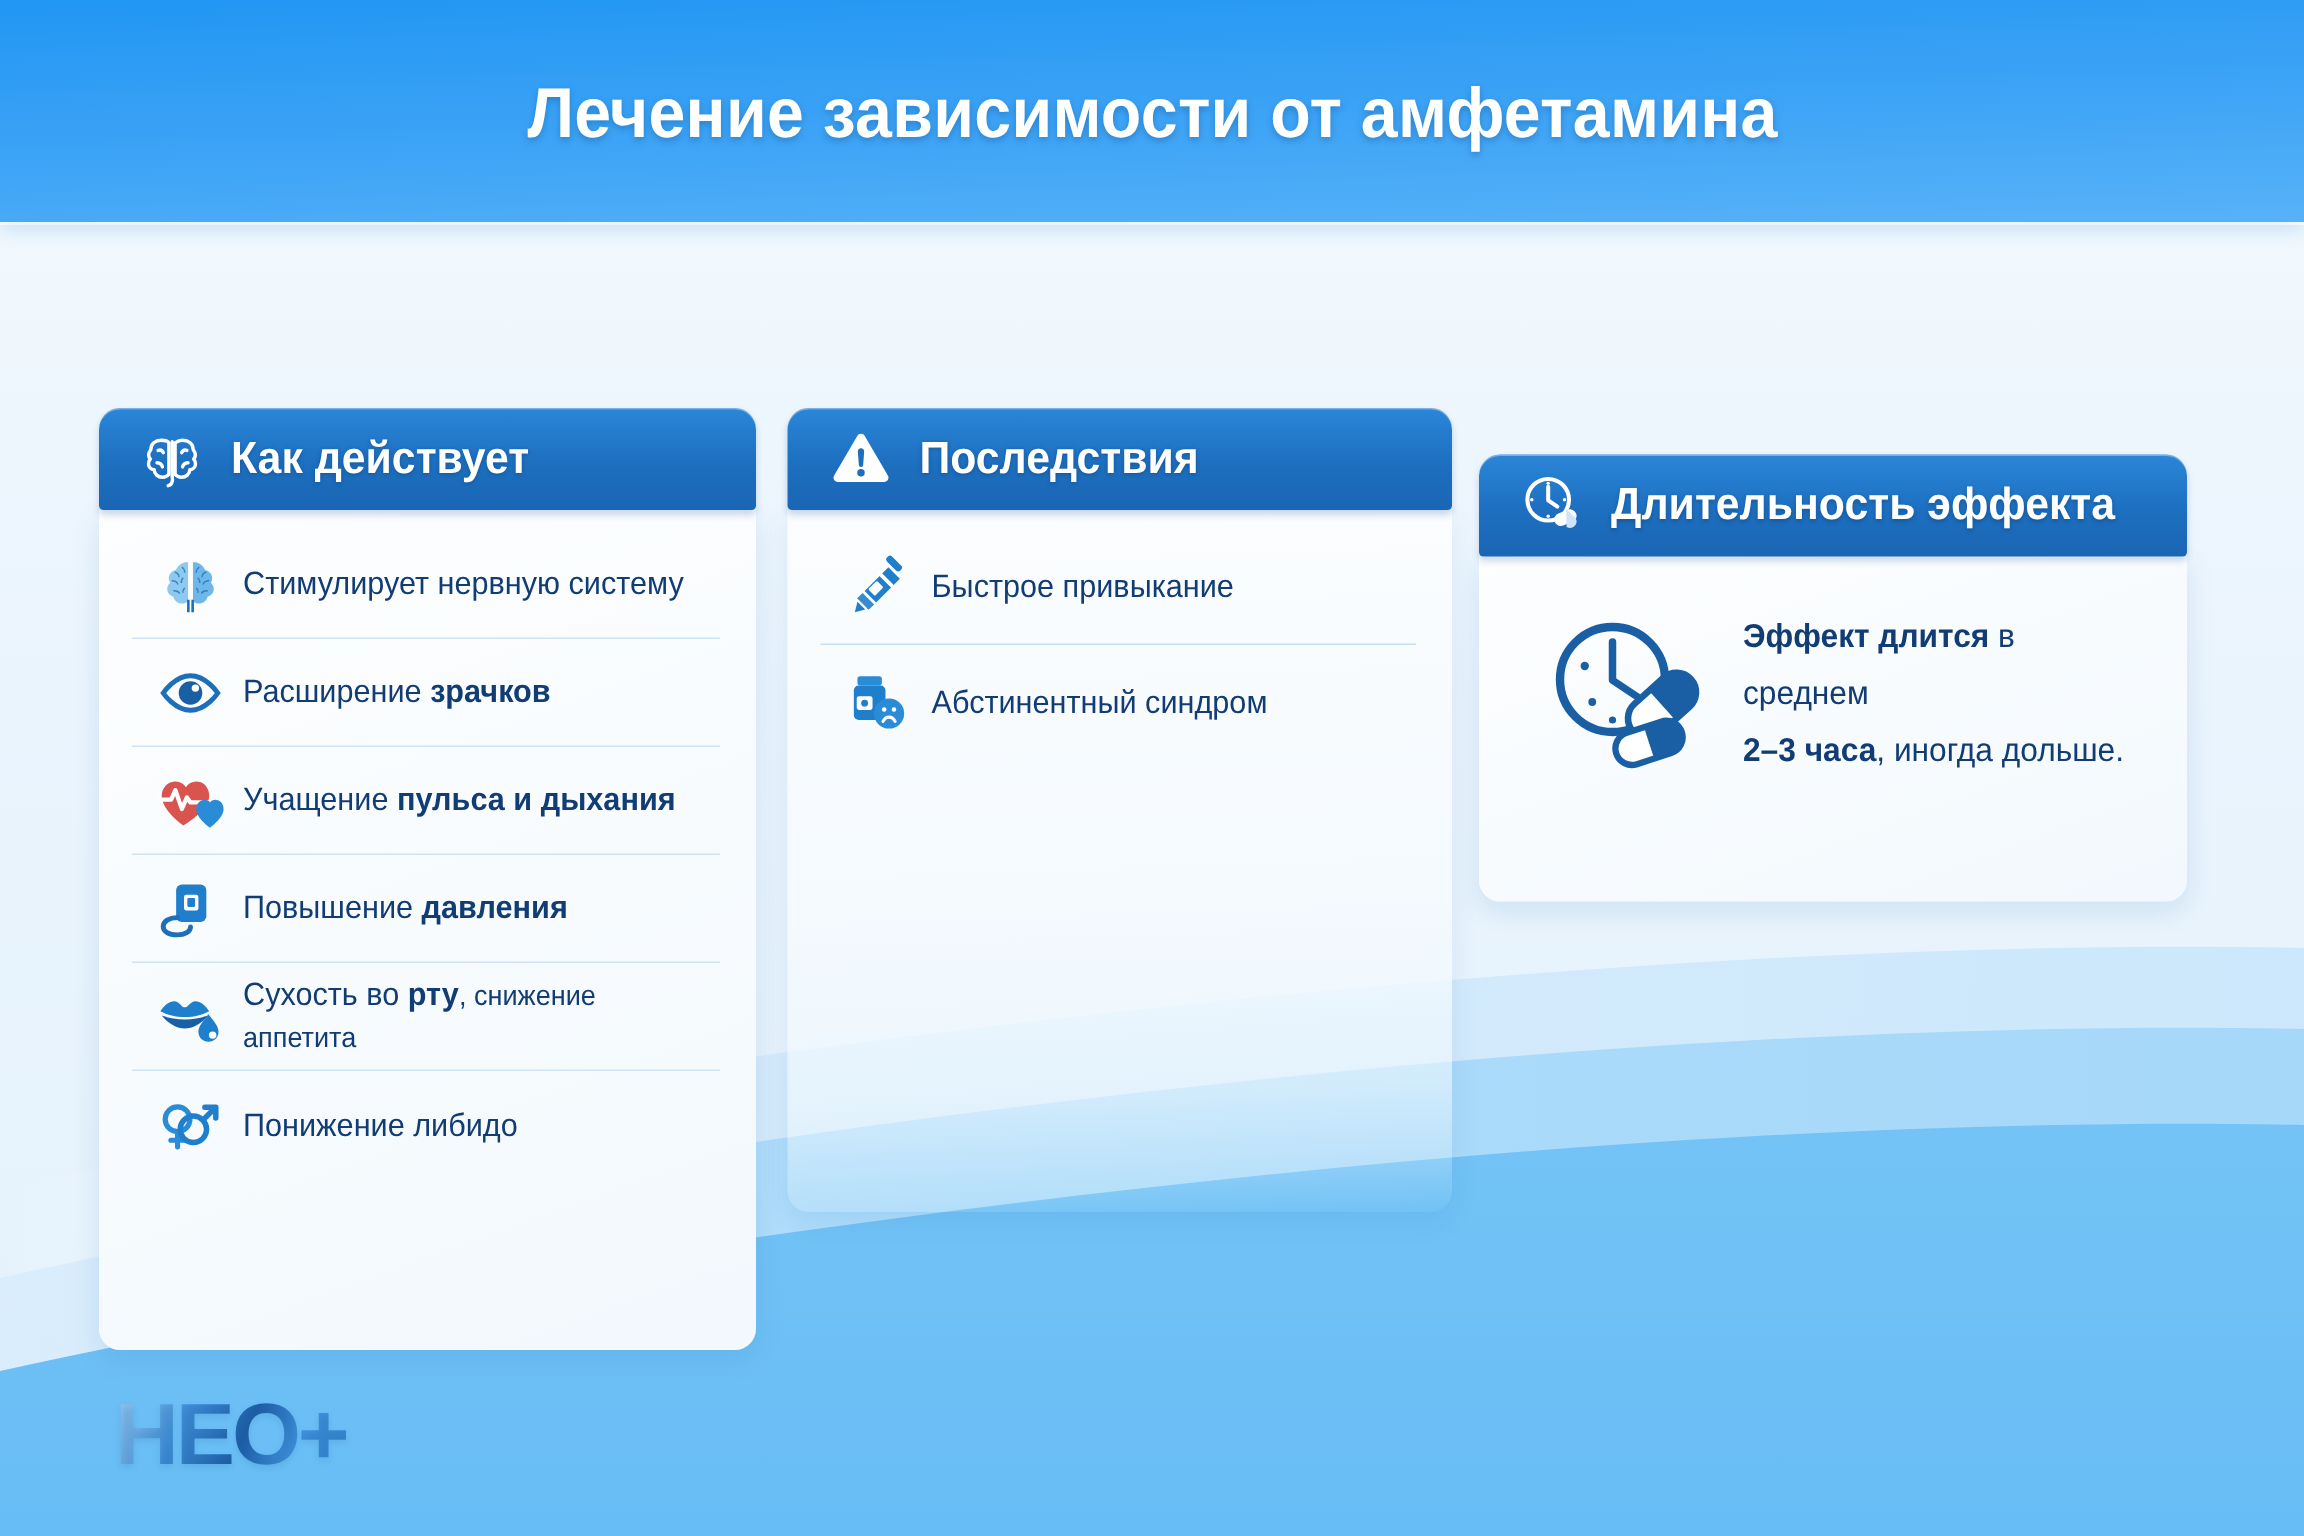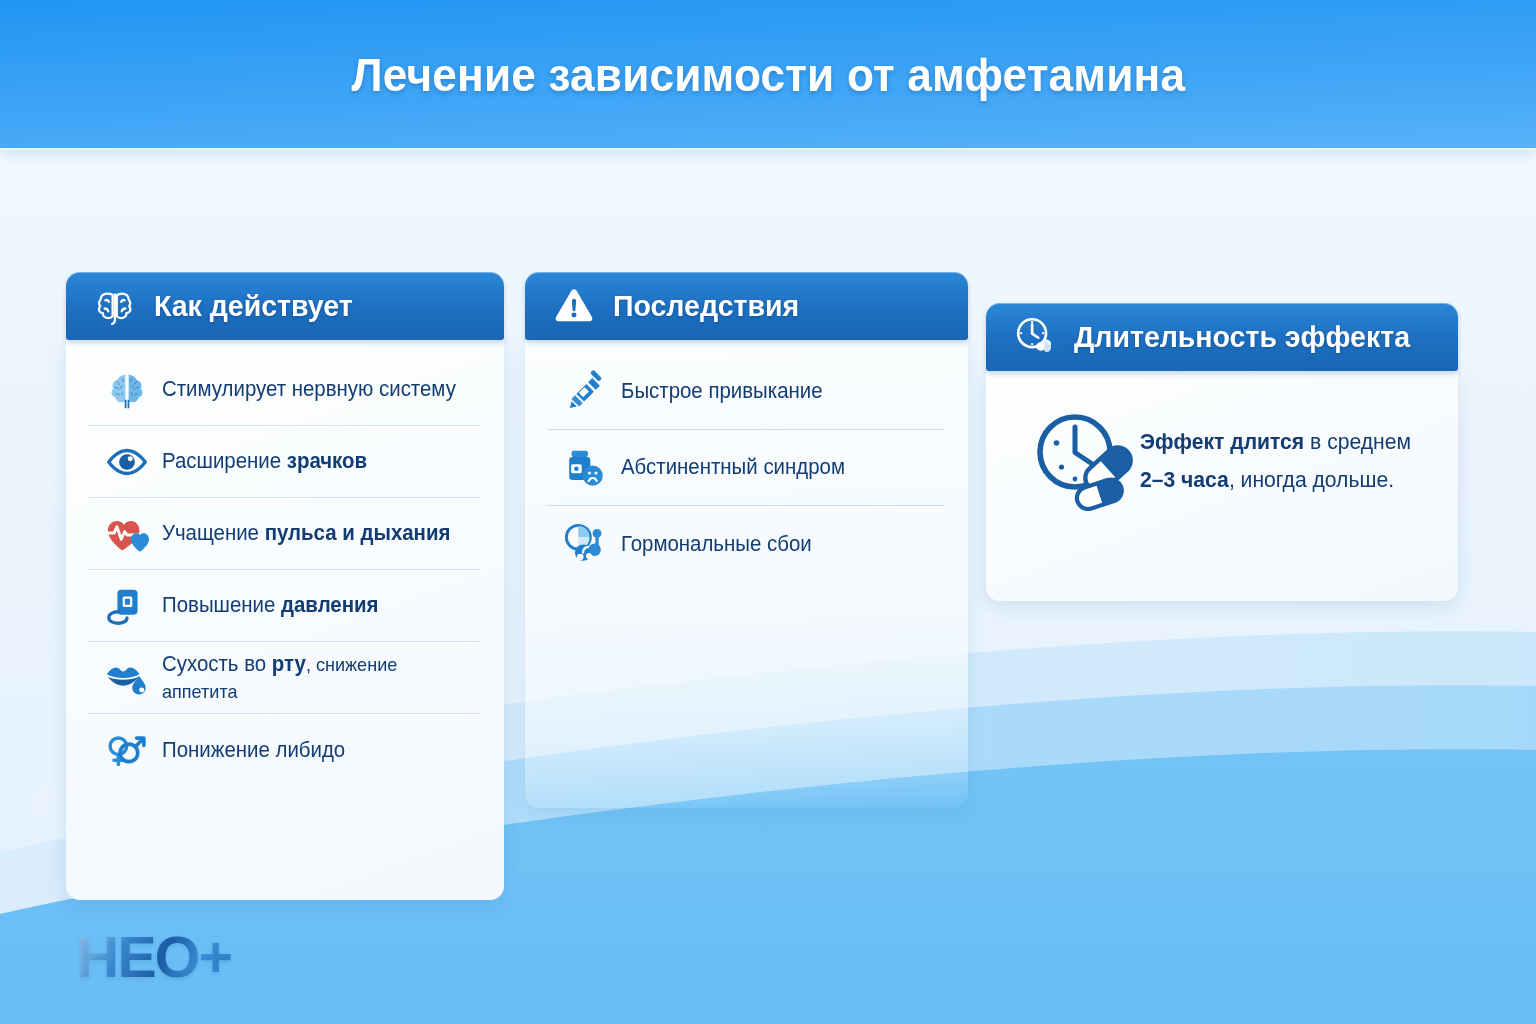--- a/index.html
+++ b/index.html
@@ -114,21 +114,21 @@
   .row-ico { width:50px; height:50px; flex:0 0 50px; display:flex; align-items:center; justify-content:center; }
   .row-ico svg { display:block; }
   .row-txt {
     color:#123c74; font-size:21.5px; line-height:27px;
     transform:scaleX(.95); transform-origin:left center;
   }
   .row-txt b { font-weight:bold; }
   .row-txt .sm { font-size:19px; }
 
   
-  .dur-inner { display:flex; align-items:center; padding:34px 30px 0 42px; }
+  .dur-inner { display:flex; align-items:center; gap:22px; padding:34px 30px 0 42px; }
   .dur-ico { width:112px; height:112px; flex:0 0 112px; }
   .dur-ico svg { display:block; width:112px; height:112px; }
   .dur-txt { color:#123c74; font-size:22px; line-height:38px; transform:scaleX(.96); transform-origin:left center; }
   .dur-txt b { font-weight:bold; }
 
   
   .logo {
     position:absolute; left:78px; bottom:34px; z-index:7;
     font-size:58px; font-weight:bold; letter-spacing:-2px;
     -webkit-text-fill-color:transparent;
@@ -302,37 +302,20 @@
             <circle cx="32" cy="32" r="10.5" fill="#2a8bd6"></circle>
             <circle cx="28.6" cy="29.2" r="1.6" fill="#ffffff"></circle>
             <circle cx="35.4" cy="29.2" r="1.6" fill="#ffffff"></circle>
             <path d="M27.8 37.5c1-2 2.6-3 4.2-3s3.2 1 4.2 3" fill="none" stroke="#ffffff" stroke-width="2.2" stroke-linecap="round"></path>
           </svg>
         </span>
         <span class="row-txt"><span>Абстинентный синдром</span><b></b></span>
       </div>
 
 
-      <div class="row">
-        <span class="row-ico">
-          <svg width="48" height="46" viewBox="0 0 50 48">
-            <circle cx="17" cy="17" r="12.5" fill="none" stroke="#1f7fcc" stroke-width="3"></circle>
-            <path d="M17 17V5.2A11.8 11.8 0 0 1 28.8 17Z" fill="#8fc9ef"></path>
-            <path d="M17 17h11.8A11.8 11.8 0 0 1 17 28.8Z" fill="#cfe7f8"></path>
-            <circle cx="36.5" cy="13" r="4.6" fill="#2a8bd6"></circle>
-            <path d="M36.5 17.6v9" stroke="#2a8bd6" stroke-width="3.4" stroke-linecap="round"></path>
-            <circle cx="22" cy="33" r="8.5" fill="#1f7fcc"></circle>
-            <circle cx="34" cy="30" r="6.5" fill="#2a8bd6"></circle>
-            <path d="M22 33c0-3 2-5.5 5-6" stroke="#ffffff" stroke-width="2.4" stroke-linecap="round" fill="none"></path>
-            <circle cx="19" cy="37.5" r="3.4" fill="#ffffff"></circle>
-            <circle cx="28" cy="36.5" r="3" fill="#ffffff"></circle>
-          </svg>
-        </span>
-        <span class="row-txt"><span>Гормональные сбои</span><b></b></span>
-      </div>
 
     </div>
   </section>
 
   <section class="card" id="card-dur">
     <div class="card-head">
       <span class="head-ico">
         <svg viewBox="0 0 48 48">
           <circle cx="21" cy="20" r="14.5" fill="none" stroke="#ffffff" stroke-width="2.8"></circle>
           <path d="M21 11v9.4l6.4 4.4" fill="none" stroke="#ffffff" stroke-width="2.8" stroke-linecap="round" stroke-linejoin="round"></path>

